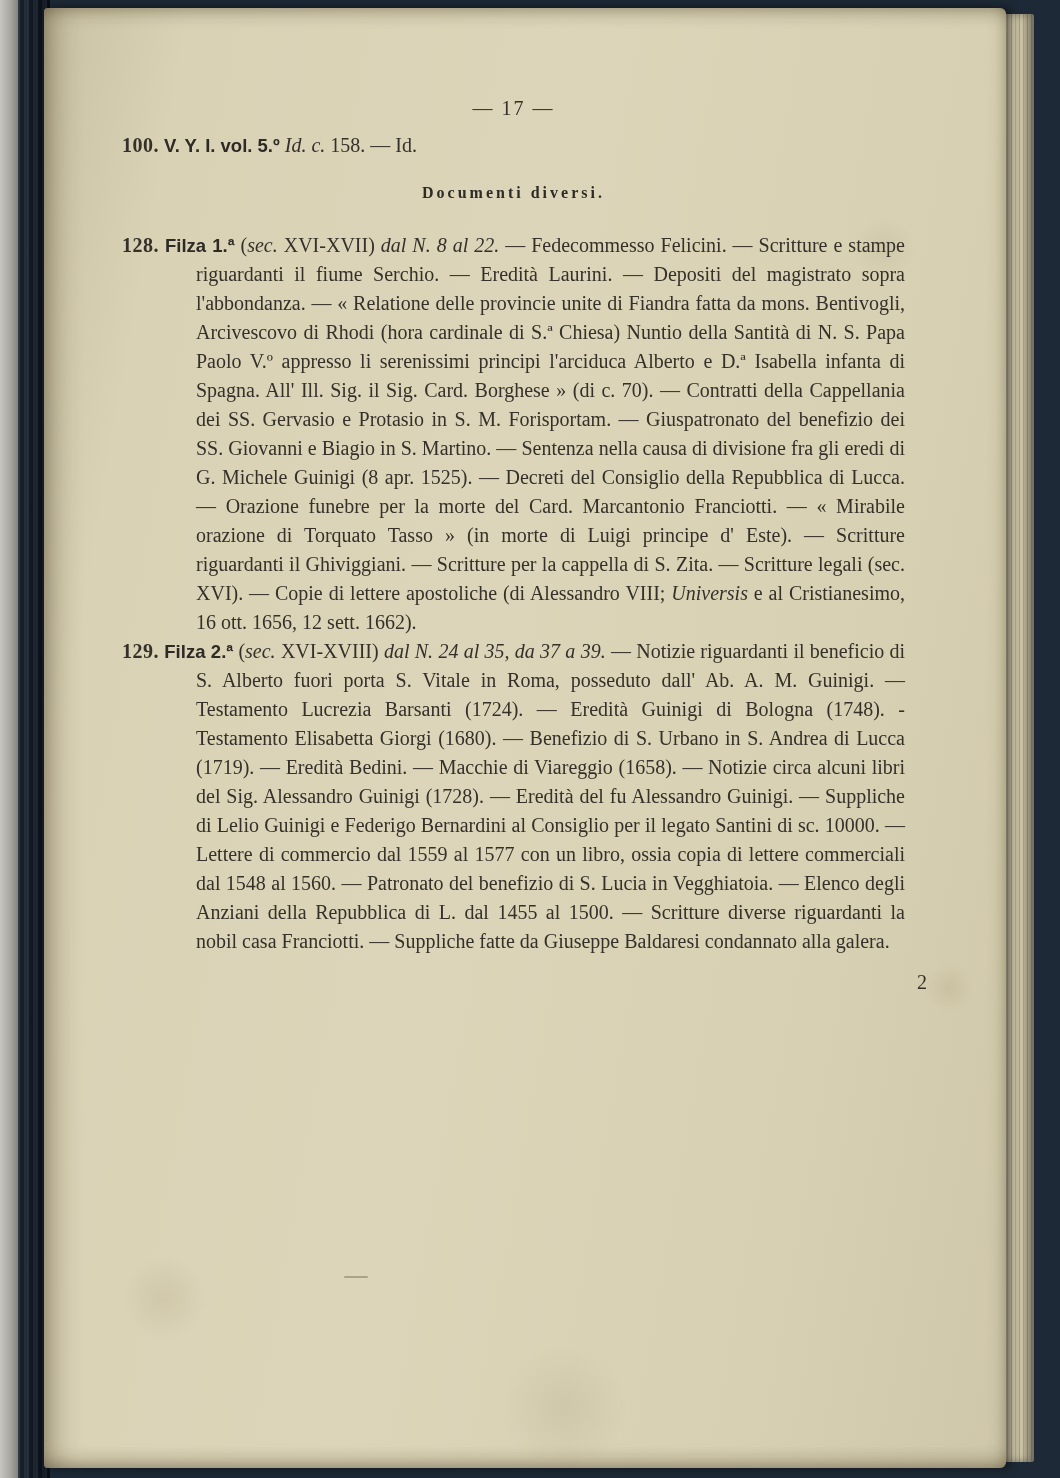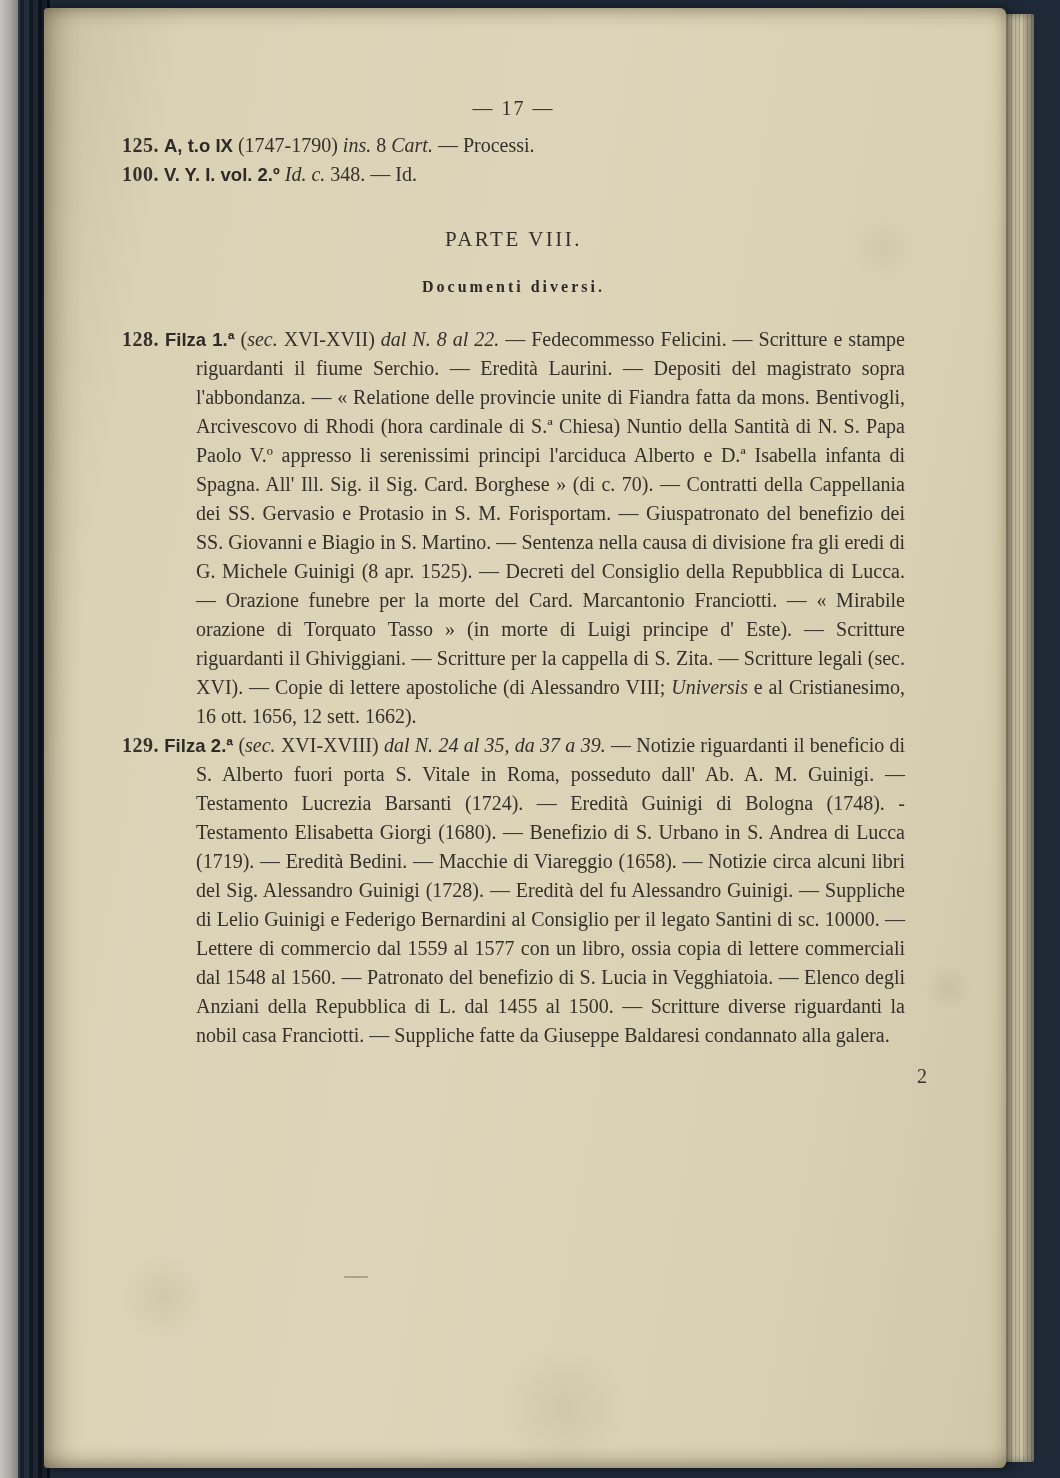--- a/index.html
+++ b/index.html
@@ -124,24 +124,22 @@
 <body>
 
 <div class="scene">
   <div class="left-edge-strip"></div>
   <div class="spine"></div>
   <div class="page-edges"></div>
   <div class="paper">
     <div class="content">
       <div class="page-number-top">— 17 —</div>
       <div class="entries" id="entries-top">
-          <p class="entry"><span class="entry-number">125.</span> <span class="entry-label">A, t.o IX</span><span> (1747-1790) </span><span class="it">ins.</span><span> 8 </span><span class="it">Cart.</span><span> — Processi.</span></p>
-          <p class="entry"><span class="entry-number">100.</span> <span class="entry-label">V. Y. I. vol. 2.º</span><span> </span><span class="it">Id. c.</span><span> 348. — Id.</span></p>
+          <p class="entry"><span class="entry-number">100.</span> <span class="entry-label">V. Y. I. vol. 5.º</span><span> </span><span class="it">Id. c.</span><span> 158. — Id.</span></p>
         </div>
-      <h2 class="part-title">PARTE VIII.</h2>
       <h3 class="section-subtitle">Documenti diversi.</h3>
       <div class="entries main" id="entries-main">
           <p class="entry"><span class="entry-number">128.</span> <span class="entry-label">Filza 1.ª</span><span> (</span><span class="it">sec.</span><span> XVI-XVII) </span><span class="it">dal N. 8 al 22.</span><span> — Fedecommesso Felicini. — Scritture e stampe riguardanti il fiume Serchio. — Eredità Laurini. — Depositi del magistrato sopra l'abbondanza. — « Relatione delle provincie unite di Fiandra fatta da mons. Bentivogli, Arcivescovo di Rhodi (hora cardinale di S.ª Chiesa) Nuntio della Santità di N. S. Papa Paolo V.º appresso li serenissimi principi l'arciduca Alberto e D.ª Isabella infanta di Spagna. All' Ill. Sig. il Sig. Card. Borghese » (di c. 70). — Contratti della Cappellania dei SS. Gervasio e Protasio in S. M. Forisportam. — Giuspatronato del benefizio dei SS. Giovanni e Biagio in S. Martino. — Sentenza nella causa di divisione fra gli eredi di G. Michele Guinigi (8 apr. 1525). — Decreti del Consiglio della Repubblica di Lucca. — Orazione funebre per la morte del Card. Marcantonio Franciotti. — « Mirabile orazione di Torquato Tasso » (in morte di Luigi principe d' Este). — Scritture riguardanti il Ghiviggiani. — Scritture per la cappella di S. Zita. — Scritture legali (sec. XVI). — Copie di lettere apostoliche (di Alessandro VIII; </span><span class="it">Universis</span><span> e al Cristianesimo, 16 ott. 1656, 12 sett. 1662).</span></p>
           <p class="entry"><span class="entry-number">129.</span> <span class="entry-label">Filza 2.ª</span><span> (</span><span class="it">sec.</span><span> XVI-XVIII) </span><span class="it">dal N. 24 al 35, da 37 a 39.</span><span> — Notizie riguardanti il beneficio di S. Alberto fuori porta S. Vitale in Roma, posseduto dall' Ab. A. M. Guinigi. — Testamento Lucrezia Barsanti (1724). — Eredità Guinigi di Bologna (1748). - Testamento Elisabetta Giorgi (1680). — Benefizio di S. Urbano in S. Andrea di Lucca (1719). — Eredità Bedini. — Macchie di Viareggio (1658). — Notizie circa alcuni libri del Sig. Alessandro Guinigi (1728). — Eredità del fu Alessandro Guinigi. — Suppliche di Lelio Guinigi e Federigo Bernardini al Consiglio per il legato Santini di sc. 10000. — Lettere di commercio dal 1559 al 1577 con un libro, ossia copia di lettere commerciali dal 1548 al 1560. — Patronato del benefizio di S. Lucia in Vegghiatoia. — Elenco degli Anziani della Repubblica di L. dal 1455 al 1500. — Scritture diverse riguardanti la nobil casa Franciotti. — Suppliche fatte da Giuseppe Baldaresi condannato alla galera.</span></p>
         </div>
       <div class="page-number-bottom">2</div>
     </div>
     <div class="stray-mark"></div>
   </div>
 </div>

